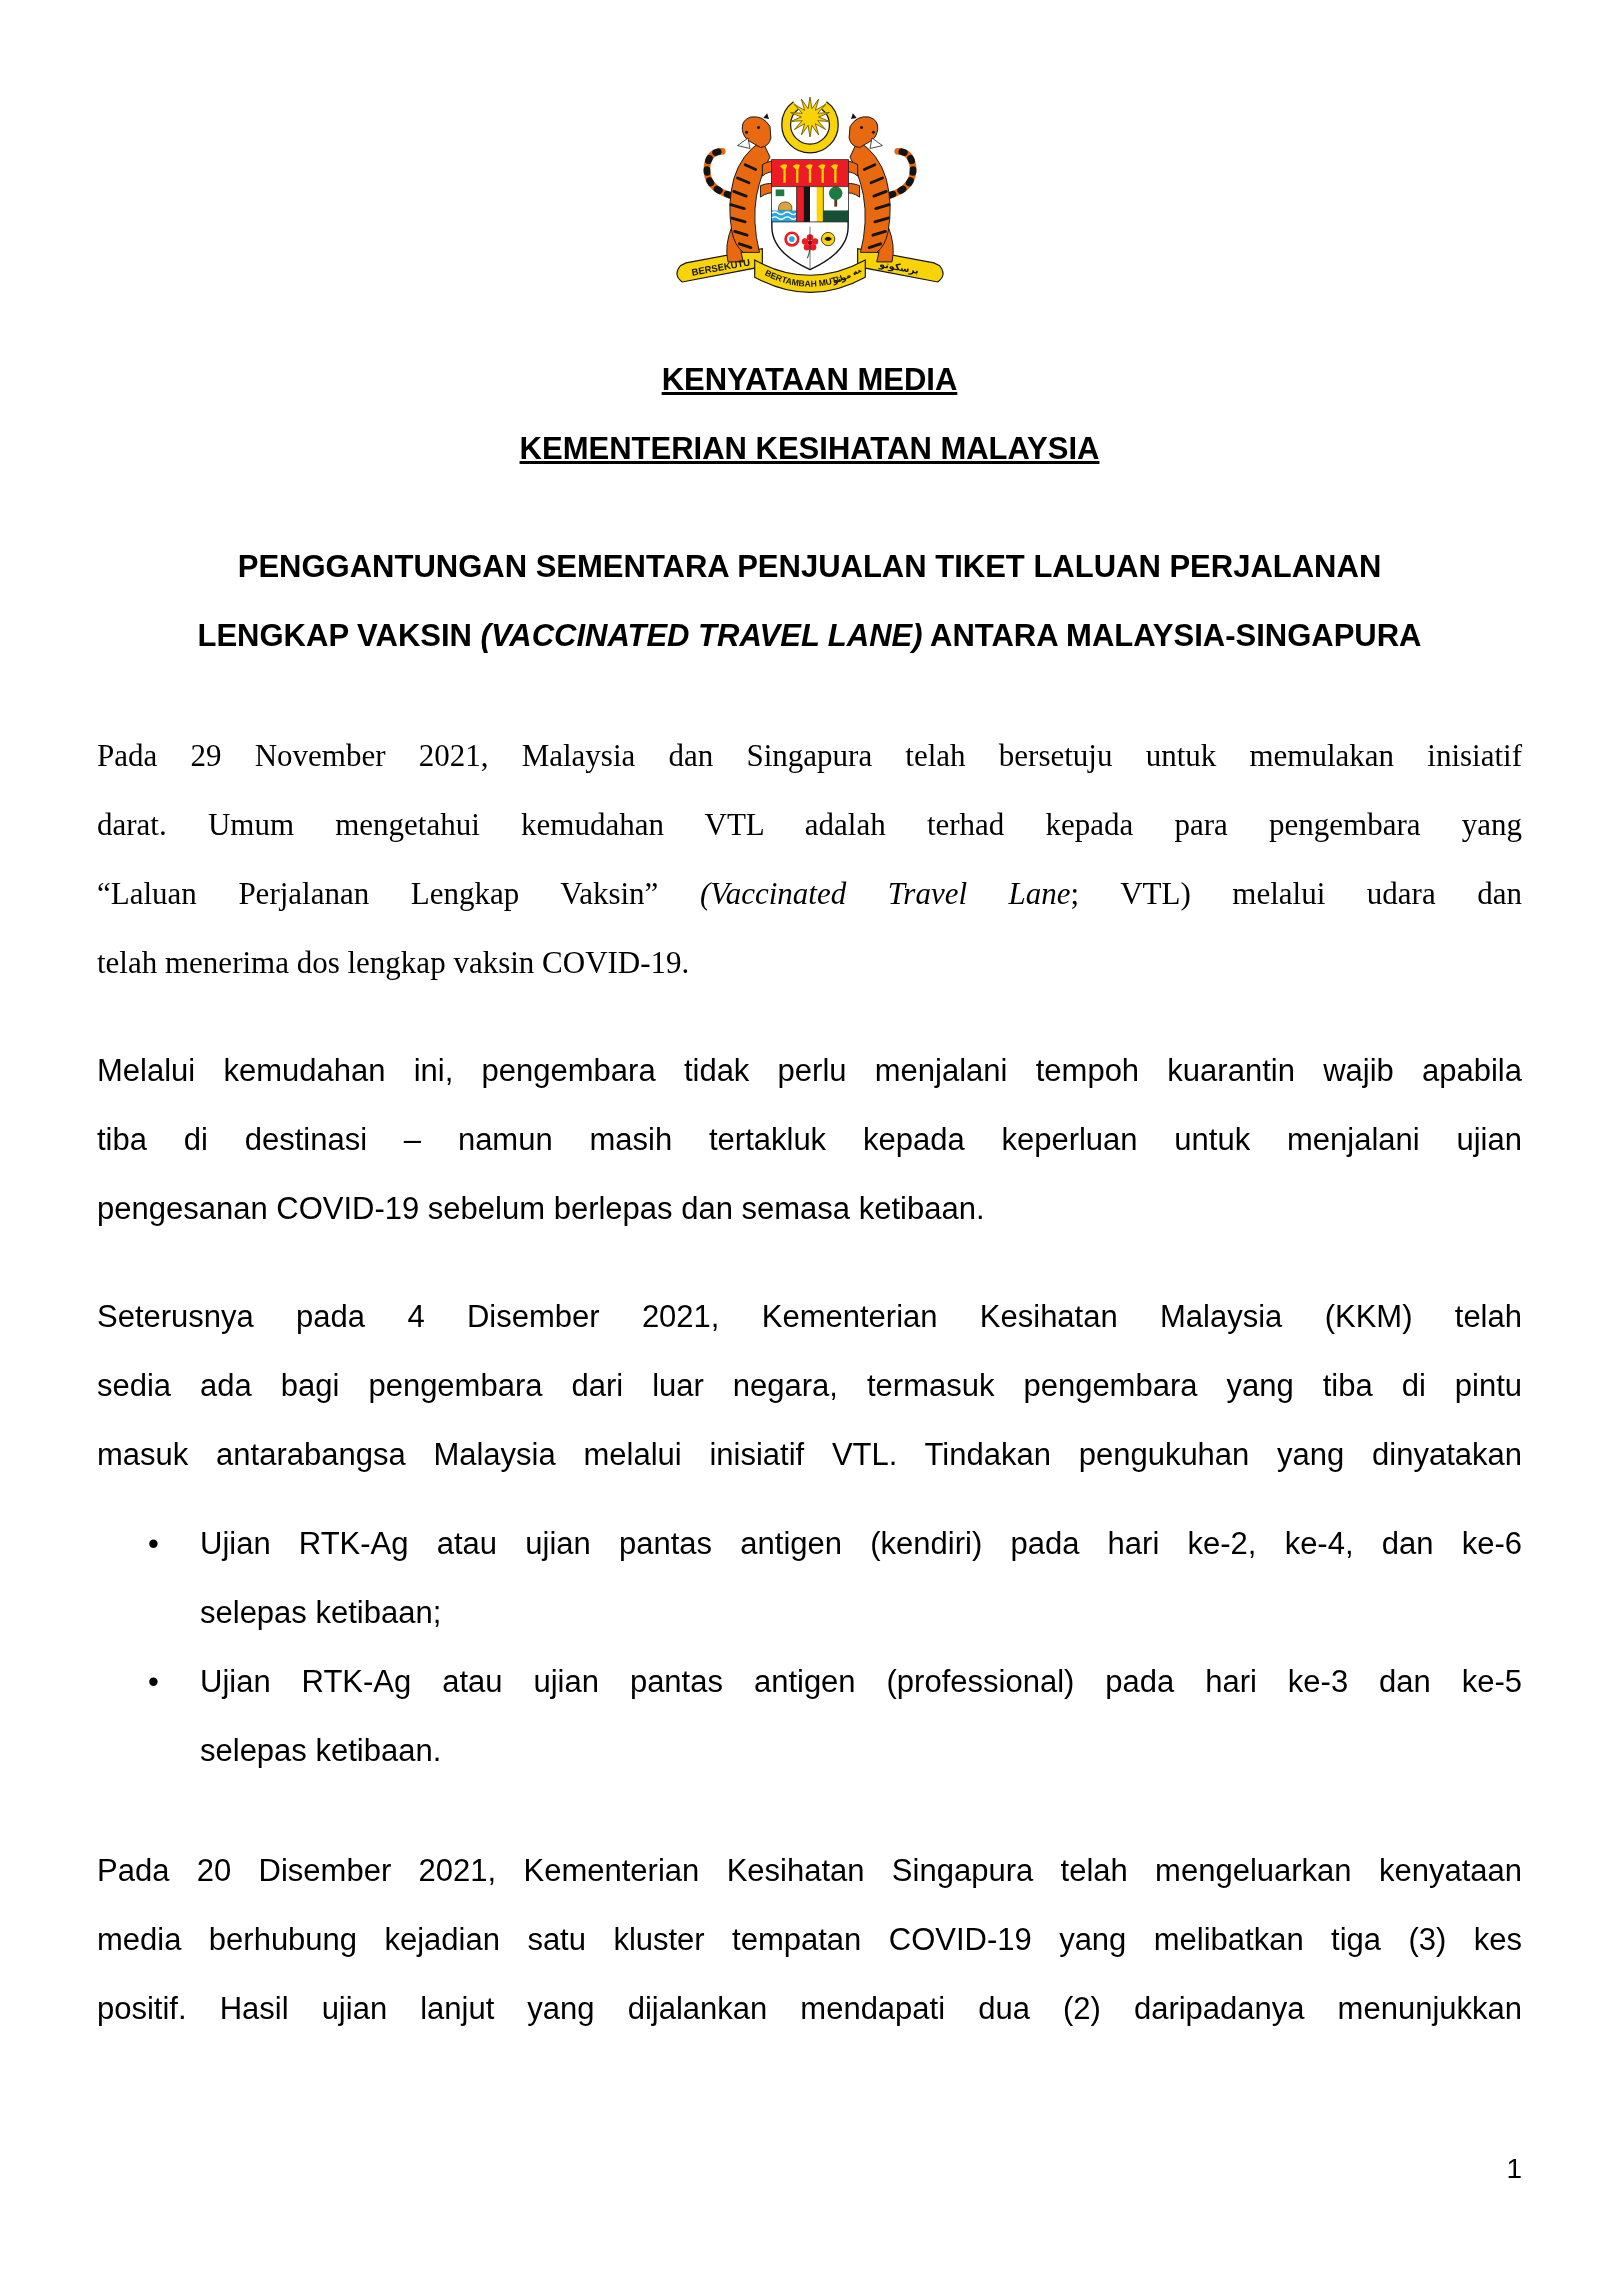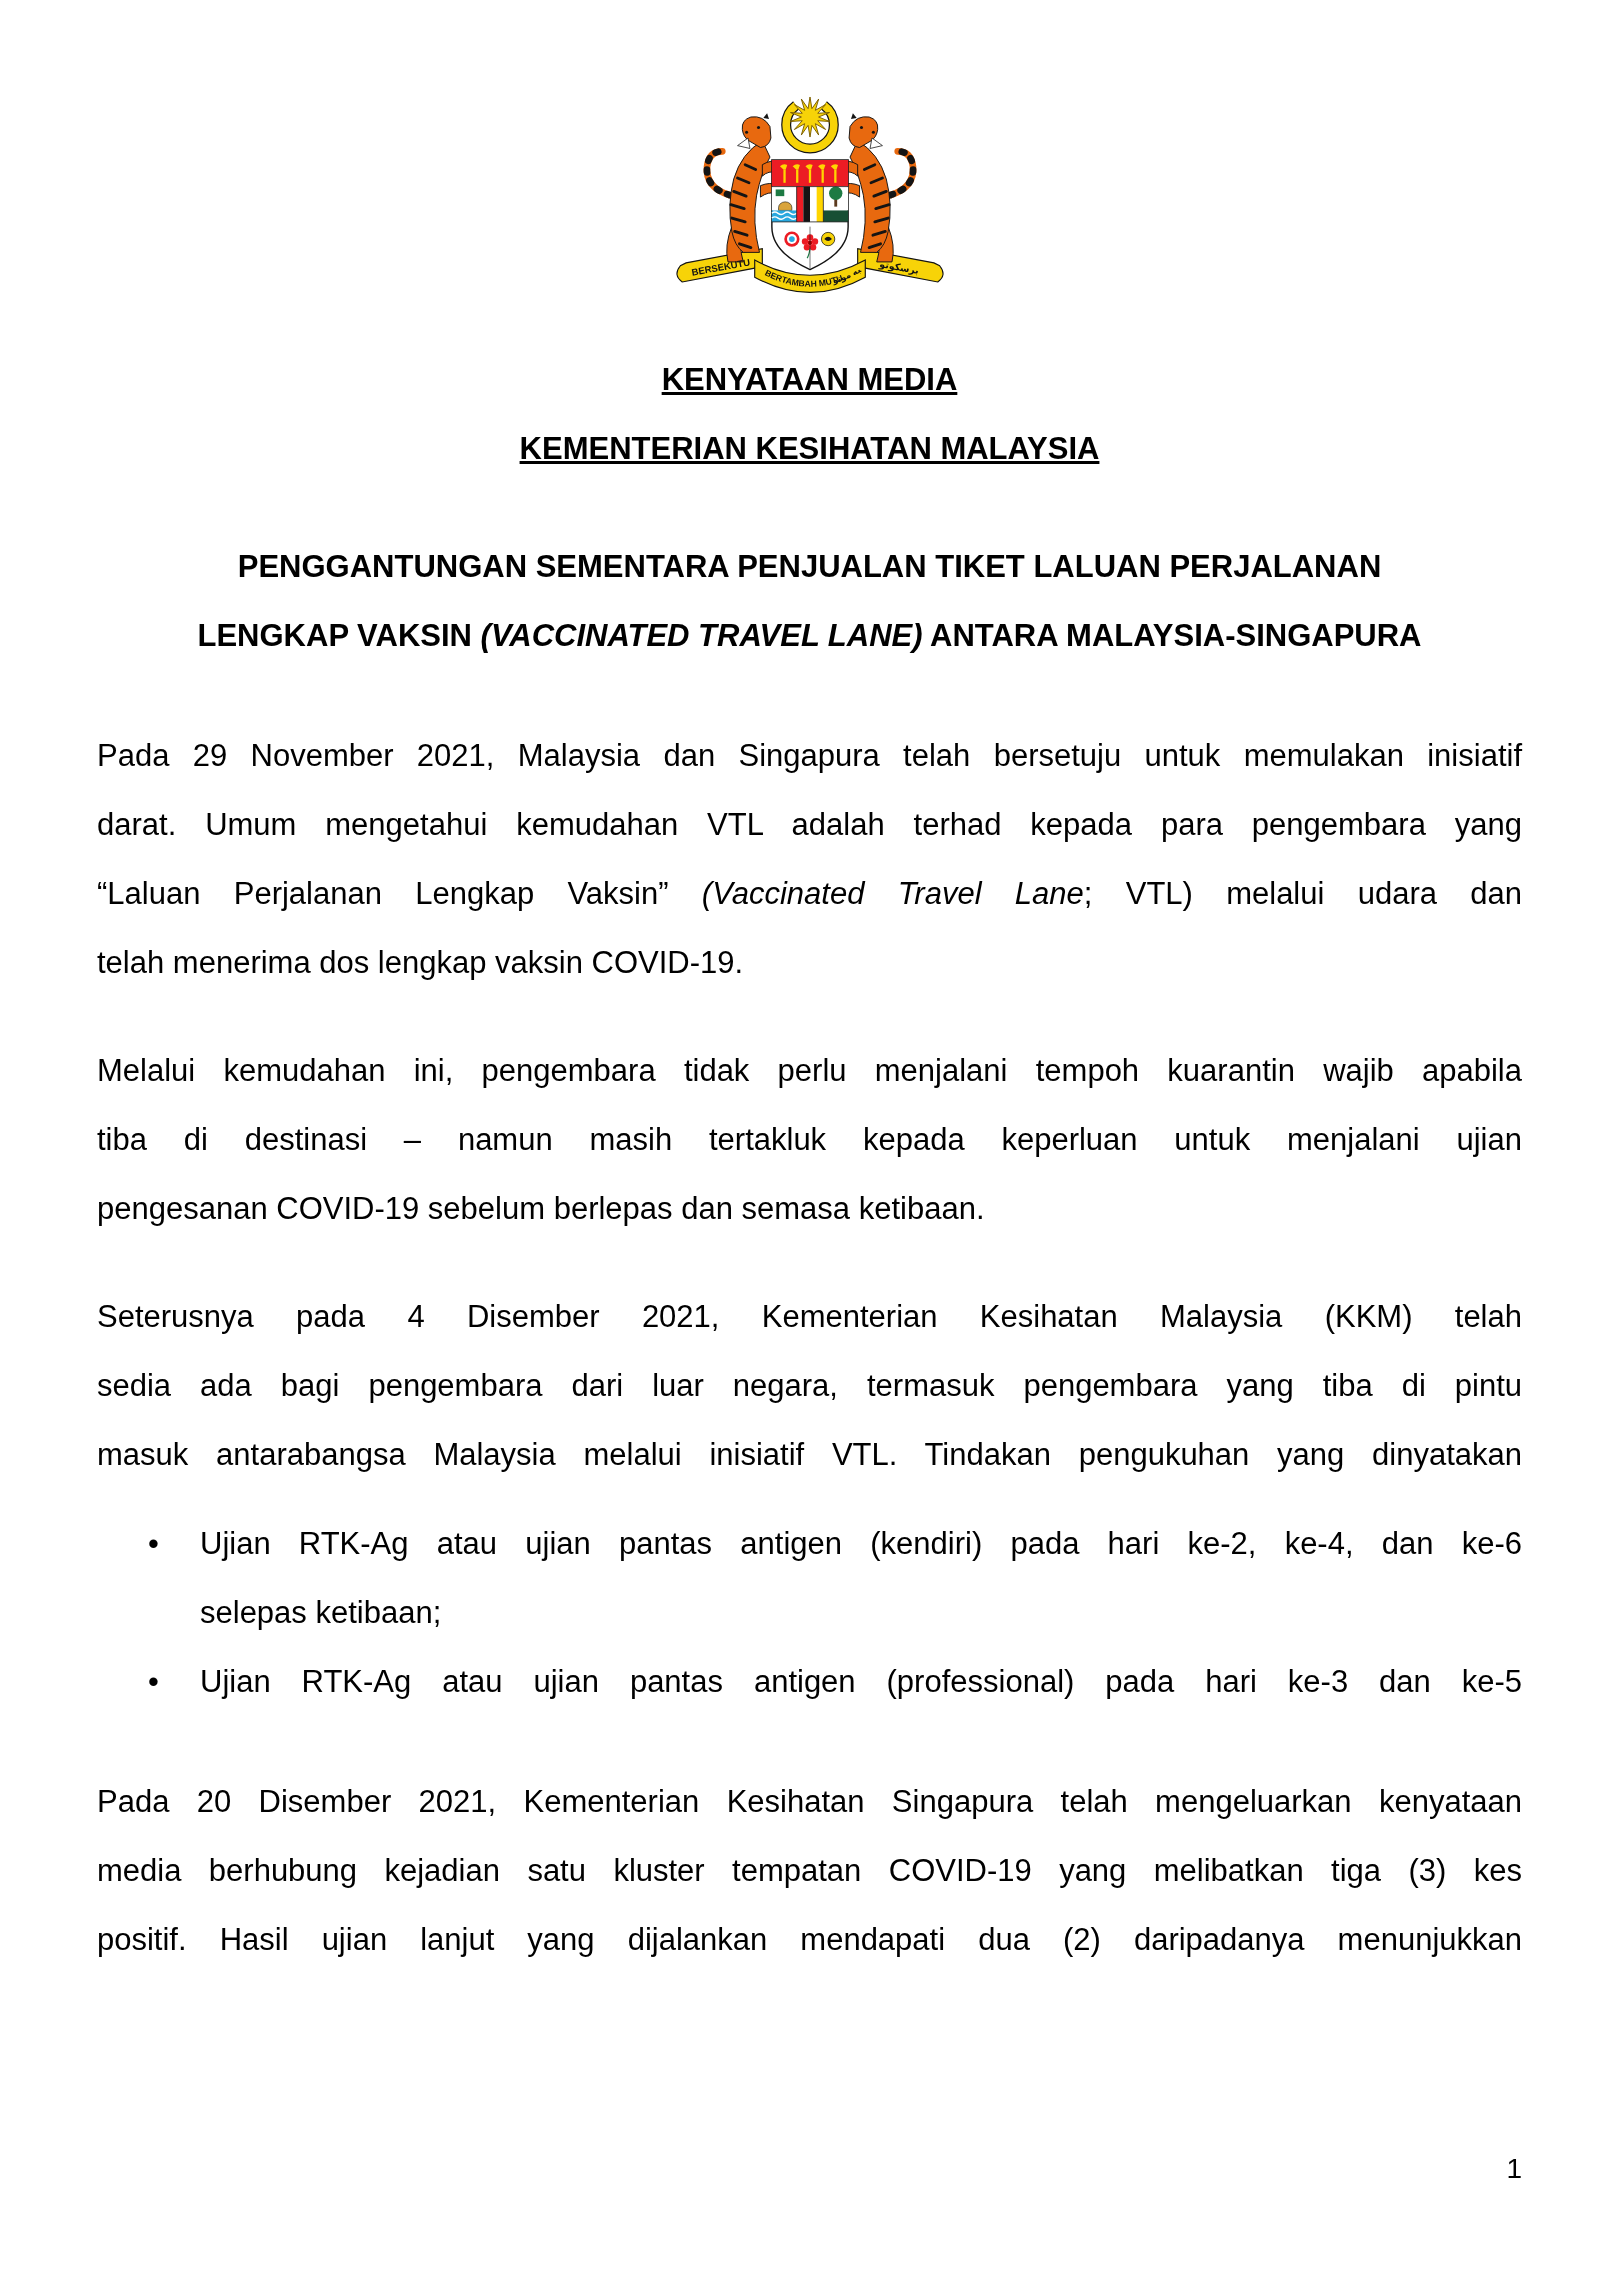--- a/index.html
+++ b/index.html
@@ -10,21 +10,21 @@
     font-family:"Liberation Sans","DejaVu Sans",sans-serif;
     font-size:31px;line-height:69px;
     overflow:hidden;
   }
   .content{margin:0 98px 0 97px;}
   .logo{display:block;margin:88px auto 0;width:286px;height:222px;}
   .doc-heading{margin-top:35px;text-align:center;font-weight:bold;text-decoration:underline;}
   .doc-heading .hline{line-height:69px;}
   .title-block{margin-top:49px;font-weight:bold;}
   .para{margin-top:39px;}
-  .para.first{margin-top:51px;}
+  .para.first{margin-top:51px;font-family:Liberation Serif, serif;}
   .para.lastpara{margin-top:51px;}
   .tline{text-align:justify;text-align-last:justify;}
   .tline.tlast{text-align-last:left;}
   .center .tline{text-align:left;text-align-last:center;}
   .b{font-weight:normal;}
   .i{font-style:italic;}
   ul.bullets{list-style:none;margin:19.6px 0 0 0;padding:0;}
   ul.bullets li{position:relative;padding-left:103px;}
   .marker{position:absolute;left:51px;top:0;line-height:69px;}
   .page-number{position:absolute;right:98px;top:2152px;font-size:28px;line-height:33px;}
@@ -149,20 +149,21 @@
         <span class="marker">•</span>
         <div>
             <div class="tline"><span class="b">Ujian RTK-Ag</span><span> atau ujian pantas antigen </span><span class="b">(kendiri)</span><span> pada hari </span><span class="b">ke-2, ke-4, dan ke-6</span></div>
             <div class="tline tlast"><span>selepas ketibaan;</span></div>
           </div>
       </li>
       <li>
         <span class="marker">•</span>
         <div>
             <div class="tline"><span class="b">Ujian RTK-Ag</span><span> atau ujian pantas antigen </span><span class="b">(professional)</span><span> pada hari </span><span class="b">ke-3 dan ke-5</span></div>
+            <div class="tline tlast"><span>selepas ketibaan.</span></div>
           </div>
       </li>
     </ul>
 
     <div class="para lastpara">
         <div class="tline"><span>Pada 20 Disember 2021, Kementerian Kesihatan Singapura telah mengeluarkan kenyataan</span></div>
         <div class="tline"><span>media berhubung kejadian satu kluster tempatan COVID-19 yang melibatkan tiga (3) kes</span></div>
         <div class="tline"><span>positif. Hasil ujian lanjut yang dijalankan mendapati dua (2) daripadanya menunjukkan</span></div>
       </div>
   </div>

